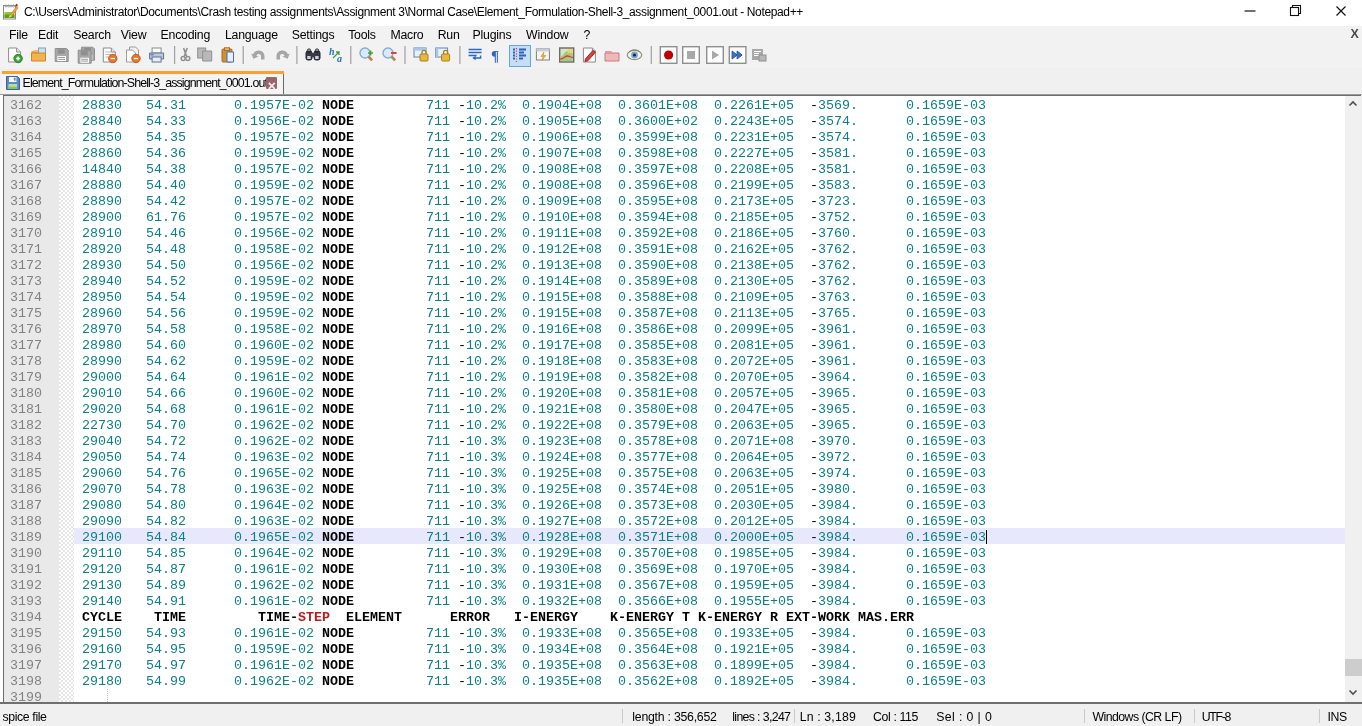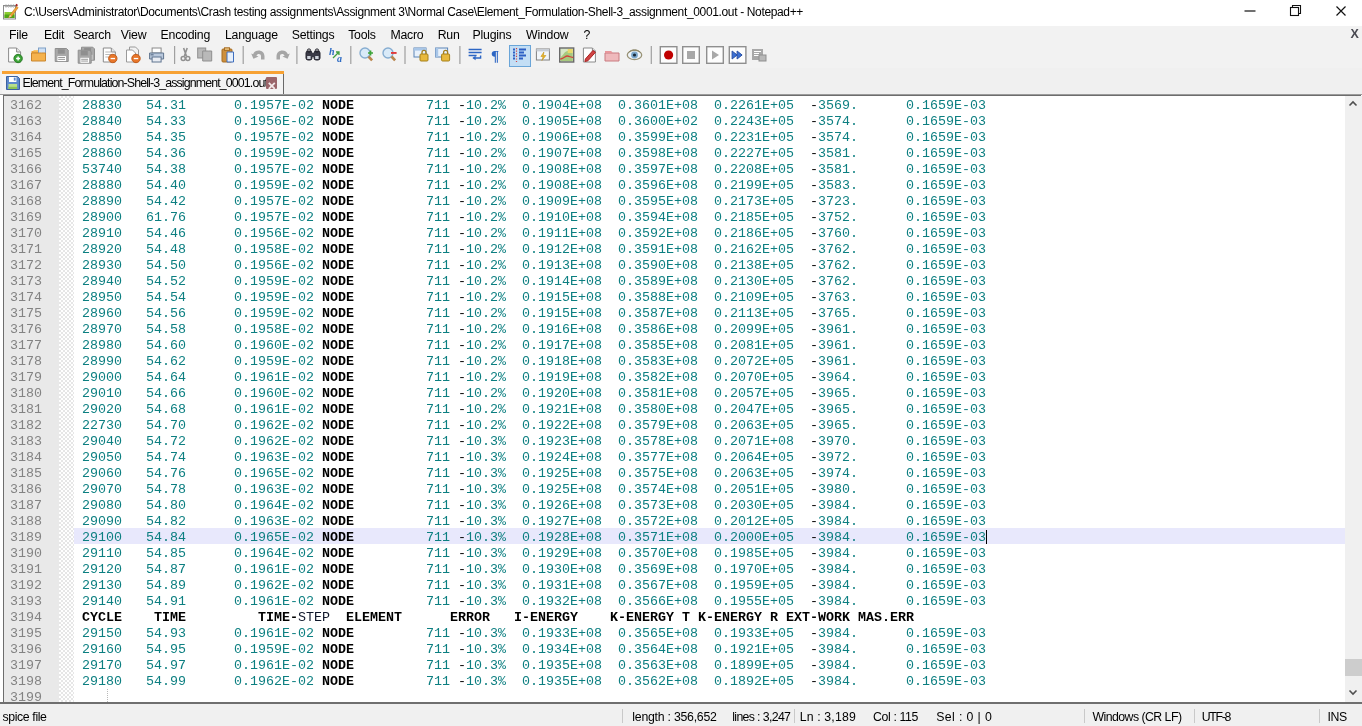--- a/index.html
+++ b/index.html
@@ -22,21 +22,21 @@
 #fold{left:55px;top:0;width:15px;height:606px;background:
  repeating-conic-gradient(#e6e6e6 0% 25%,#ffffff 0% 50%) 0 0/4px 4px}
 #hl{left:70px;top:432px;width:1271px;height:16px;background:#e8e8fc}
 #caret{left:982px;top:433.5px;width:1.2px;height:14px;background:#000}
 #iguide{left:102.5px;top:592.5px;width:1px;height:13px;background:repeating-linear-gradient(#b9b9b9 0 1px,#fff 1px 2px)}
 pre{font-family:"Liberation Mono",monospace;font-size:13.3333px;line-height:16px}
 #lnum{left:0;top:2.2px;width:38px;text-align:right;color:#838383}
 #code{left:70px;top:2.2px;color:#000}
 #code i{font-style:normal;color:#0c7f81}
 #code b{font-weight:bold;color:#000}
-#code u{text-decoration:none;font-weight:normal;color:#0f172a}
+#code u{text-decoration:none;font-weight:bold;color:#b91c1c}
 #code s{text-decoration:none;color:#000}
 #sbar{left:0;top:703.5px;width:1362px;height:22.5px;background:#f0f0f0}
 .st{top:709.5px;font-size:12.3px;color:#000;white-space:pre}
 #menux{left:1350.5px;top:26.5px;font-size:12.5px;font-weight:bold;color:#4a4a52}
 </style></head>
 <body>
 <div class="abs" id="title"></div>
 <svg class="abs" style="left:2px;top:3px" width="17" height="17" viewBox="0 0 17 17">
 <rect x="1.5" y="2.5" width="12" height="13.5" fill="#fff" stroke="#8a8a8a"></rect>
 <rect x="2.5" y="9" width="10" height="6" fill="#8ccb32"></rect>
@@ -51,21 +51,21 @@
   </svg>
 <span class="abs" id="ttext">C:\Users\Administrator\Documents\Crash testing assignments\Assignment 3\Normal Case\Element_Formulation-Shell-3_assignment_0001.out - Notepad++</span>
 <svg class="abs" style="left:1230px;top:0" width="132" height="26">
 <path d="M14.5 11h11" stroke="#111" stroke-width="1.2"></path>
 <rect x="60.5" y="7.5" width="8" height="8" fill="none" stroke="#111" stroke-width="1.1"></rect>
 <path d="M62.5 7.5v-2h8v8h-2" fill="none" stroke="#111" stroke-width="1.1"></path>
 <path d="M106.5 6.5l9 9m0-9l-9 9" stroke="#111" stroke-width="1.2"></path>
   </svg>
 <div class="abs" id="menu"></div>
 <span class="abs mi" style="left:9px">File</span>
-<span class="abs mi" style="left:44px">Edit</span>
+<span class="abs mi" style="left:38px">Edit</span>
 <span class="abs mi" style="left:73.2px">Search</span>
 <span class="abs mi" style="left:120.8px">View</span>
 <span class="abs mi" style="left:160.6px">Encoding</span>
 <span class="abs mi" style="left:224.9px">Language</span>
 <span class="abs mi" style="left:291.7px">Settings</span>
 <span class="abs mi" style="left:348.2px">Tools</span>
 <span class="abs mi" style="left:390.4px">Macro</span>
 <span class="abs mi" style="left:437.7px">Run</span>
 <span class="abs mi" style="left:472.6px">Plugins</span>
 <span class="abs mi" style="left:526.1px">Window</span>
@@ -311,21 +311,21 @@
 3194
 3195
 3196
 3197
 3198
 3199</pre>
   <pre class="abs" id="code"> <i>28830</i>   <i>54.31</i>      <i>0.1957E-02</i> <b>NODE</b>         <i>711</i> <s>-</s><i>10.2%</i>  <i>0.1904E+08</i>  <i>0.3601E+08</i>  <i>0.2261E+05</i>  <s>-</s><i>3569.</i>      <i>0.1659E-03</i>
  <i>28840</i>   <i>54.33</i>      <i>0.1956E-02</i> <b>NODE</b>         <i>711</i> <s>-</s><i>10.2%</i>  <i>0.1905E+08</i>  <i>0.3600E+02</i>  <i>0.2243E+05</i>  <s>-</s><i>3574.</i>      <i>0.1659E-03</i>
  <i>28850</i>   <i>54.35</i>      <i>0.1957E-02</i> <b>NODE</b>         <i>711</i> <s>-</s><i>10.2%</i>  <i>0.1906E+08</i>  <i>0.3599E+08</i>  <i>0.2231E+05</i>  <s>-</s><i>3574.</i>      <i>0.1659E-03</i>
  <i>28860</i>   <i>54.36</i>      <i>0.1959E-02</i> <b>NODE</b>         <i>711</i> <s>-</s><i>10.2%</i>  <i>0.1907E+08</i>  <i>0.3598E+08</i>  <i>0.2227E+05</i>  <s>-</s><i>3581.</i>      <i>0.1659E-03</i>
- <i>53740</i>   <i>54.38</i>      <i>0.1957E-02</i> <b>NODE</b>         <i>711</i> <s>-</s><i>10.2%</i>  <i>0.1908E+08</i>  <i>0.3597E+08</i>  <i>0.2208E+05</i>  <s>-</s><i>3581.</i>      <i>0.1659E-03</i>
+ <i>14840</i>   <i>54.38</i>      <i>0.1957E-02</i> <b>NODE</b>         <i>711</i> <s>-</s><i>10.2%</i>  <i>0.1908E+08</i>  <i>0.3597E+08</i>  <i>0.2208E+05</i>  <s>-</s><i>3581.</i>      <i>0.1659E-03</i>
  <i>28880</i>   <i>54.40</i>      <i>0.1959E-02</i> <b>NODE</b>         <i>711</i> <s>-</s><i>10.2%</i>  <i>0.1908E+08</i>  <i>0.3596E+08</i>  <i>0.2199E+05</i>  <s>-</s><i>3583.</i>      <i>0.1659E-03</i>
  <i>28890</i>   <i>54.42</i>      <i>0.1957E-02</i> <b>NODE</b>         <i>711</i> <s>-</s><i>10.2%</i>  <i>0.1909E+08</i>  <i>0.3595E+08</i>  <i>0.2173E+05</i>  <s>-</s><i>3723.</i>      <i>0.1659E-03</i>
  <i>28900</i>   <i>61.76</i>      <i>0.1957E-02</i> <b>NODE</b>         <i>711</i> <s>-</s><i>10.2%</i>  <i>0.1910E+08</i>  <i>0.3594E+08</i>  <i>0.2185E+05</i>  <s>-</s><i>3752.</i>      <i>0.1659E-03</i>
  <i>28910</i>   <i>54.46</i>      <i>0.1956E-02</i> <b>NODE</b>         <i>711</i> <s>-</s><i>10.2%</i>  <i>0.1911E+08</i>  <i>0.3592E+08</i>  <i>0.2186E+05</i>  <s>-</s><i>3760.</i>      <i>0.1659E-03</i>
  <i>28920</i>   <i>54.48</i>      <i>0.1958E-02</i> <b>NODE</b>         <i>711</i> <s>-</s><i>10.2%</i>  <i>0.1912E+08</i>  <i>0.3591E+08</i>  <i>0.2162E+05</i>  <s>-</s><i>3762.</i>      <i>0.1659E-03</i>
  <i>28930</i>   <i>54.50</i>      <i>0.1956E-02</i> <b>NODE</b>         <i>711</i> <s>-</s><i>10.2%</i>  <i>0.1913E+08</i>  <i>0.3590E+08</i>  <i>0.2138E+05</i>  <s>-</s><i>3762.</i>      <i>0.1659E-03</i>
  <i>28940</i>   <i>54.52</i>      <i>0.1959E-02</i> <b>NODE</b>         <i>711</i> <s>-</s><i>10.2%</i>  <i>0.1914E+08</i>  <i>0.3589E+08</i>  <i>0.2130E+05</i>  <s>-</s><i>3762.</i>      <i>0.1659E-03</i>
  <i>28950</i>   <i>54.54</i>      <i>0.1959E-02</i> <b>NODE</b>         <i>711</i> <s>-</s><i>10.2%</i>  <i>0.1915E+08</i>  <i>0.3588E+08</i>  <i>0.2109E+05</i>  <s>-</s><i>3763.</i>      <i>0.1659E-03</i>
  <i>28960</i>   <i>54.56</i>      <i>0.1959E-02</i> <b>NODE</b>         <i>711</i> <s>-</s><i>10.2%</i>  <i>0.1915E+08</i>  <i>0.3587E+08</i>  <i>0.2113E+05</i>  <s>-</s><i>3765.</i>      <i>0.1659E-03</i>
  <i>28970</i>   <i>54.58</i>      <i>0.1958E-02</i> <b>NODE</b>         <i>711</i> <s>-</s><i>10.2%</i>  <i>0.1916E+08</i>  <i>0.3586E+08</i>  <i>0.2099E+05</i>  <s>-</s><i>3961.</i>      <i>0.1659E-03</i>

